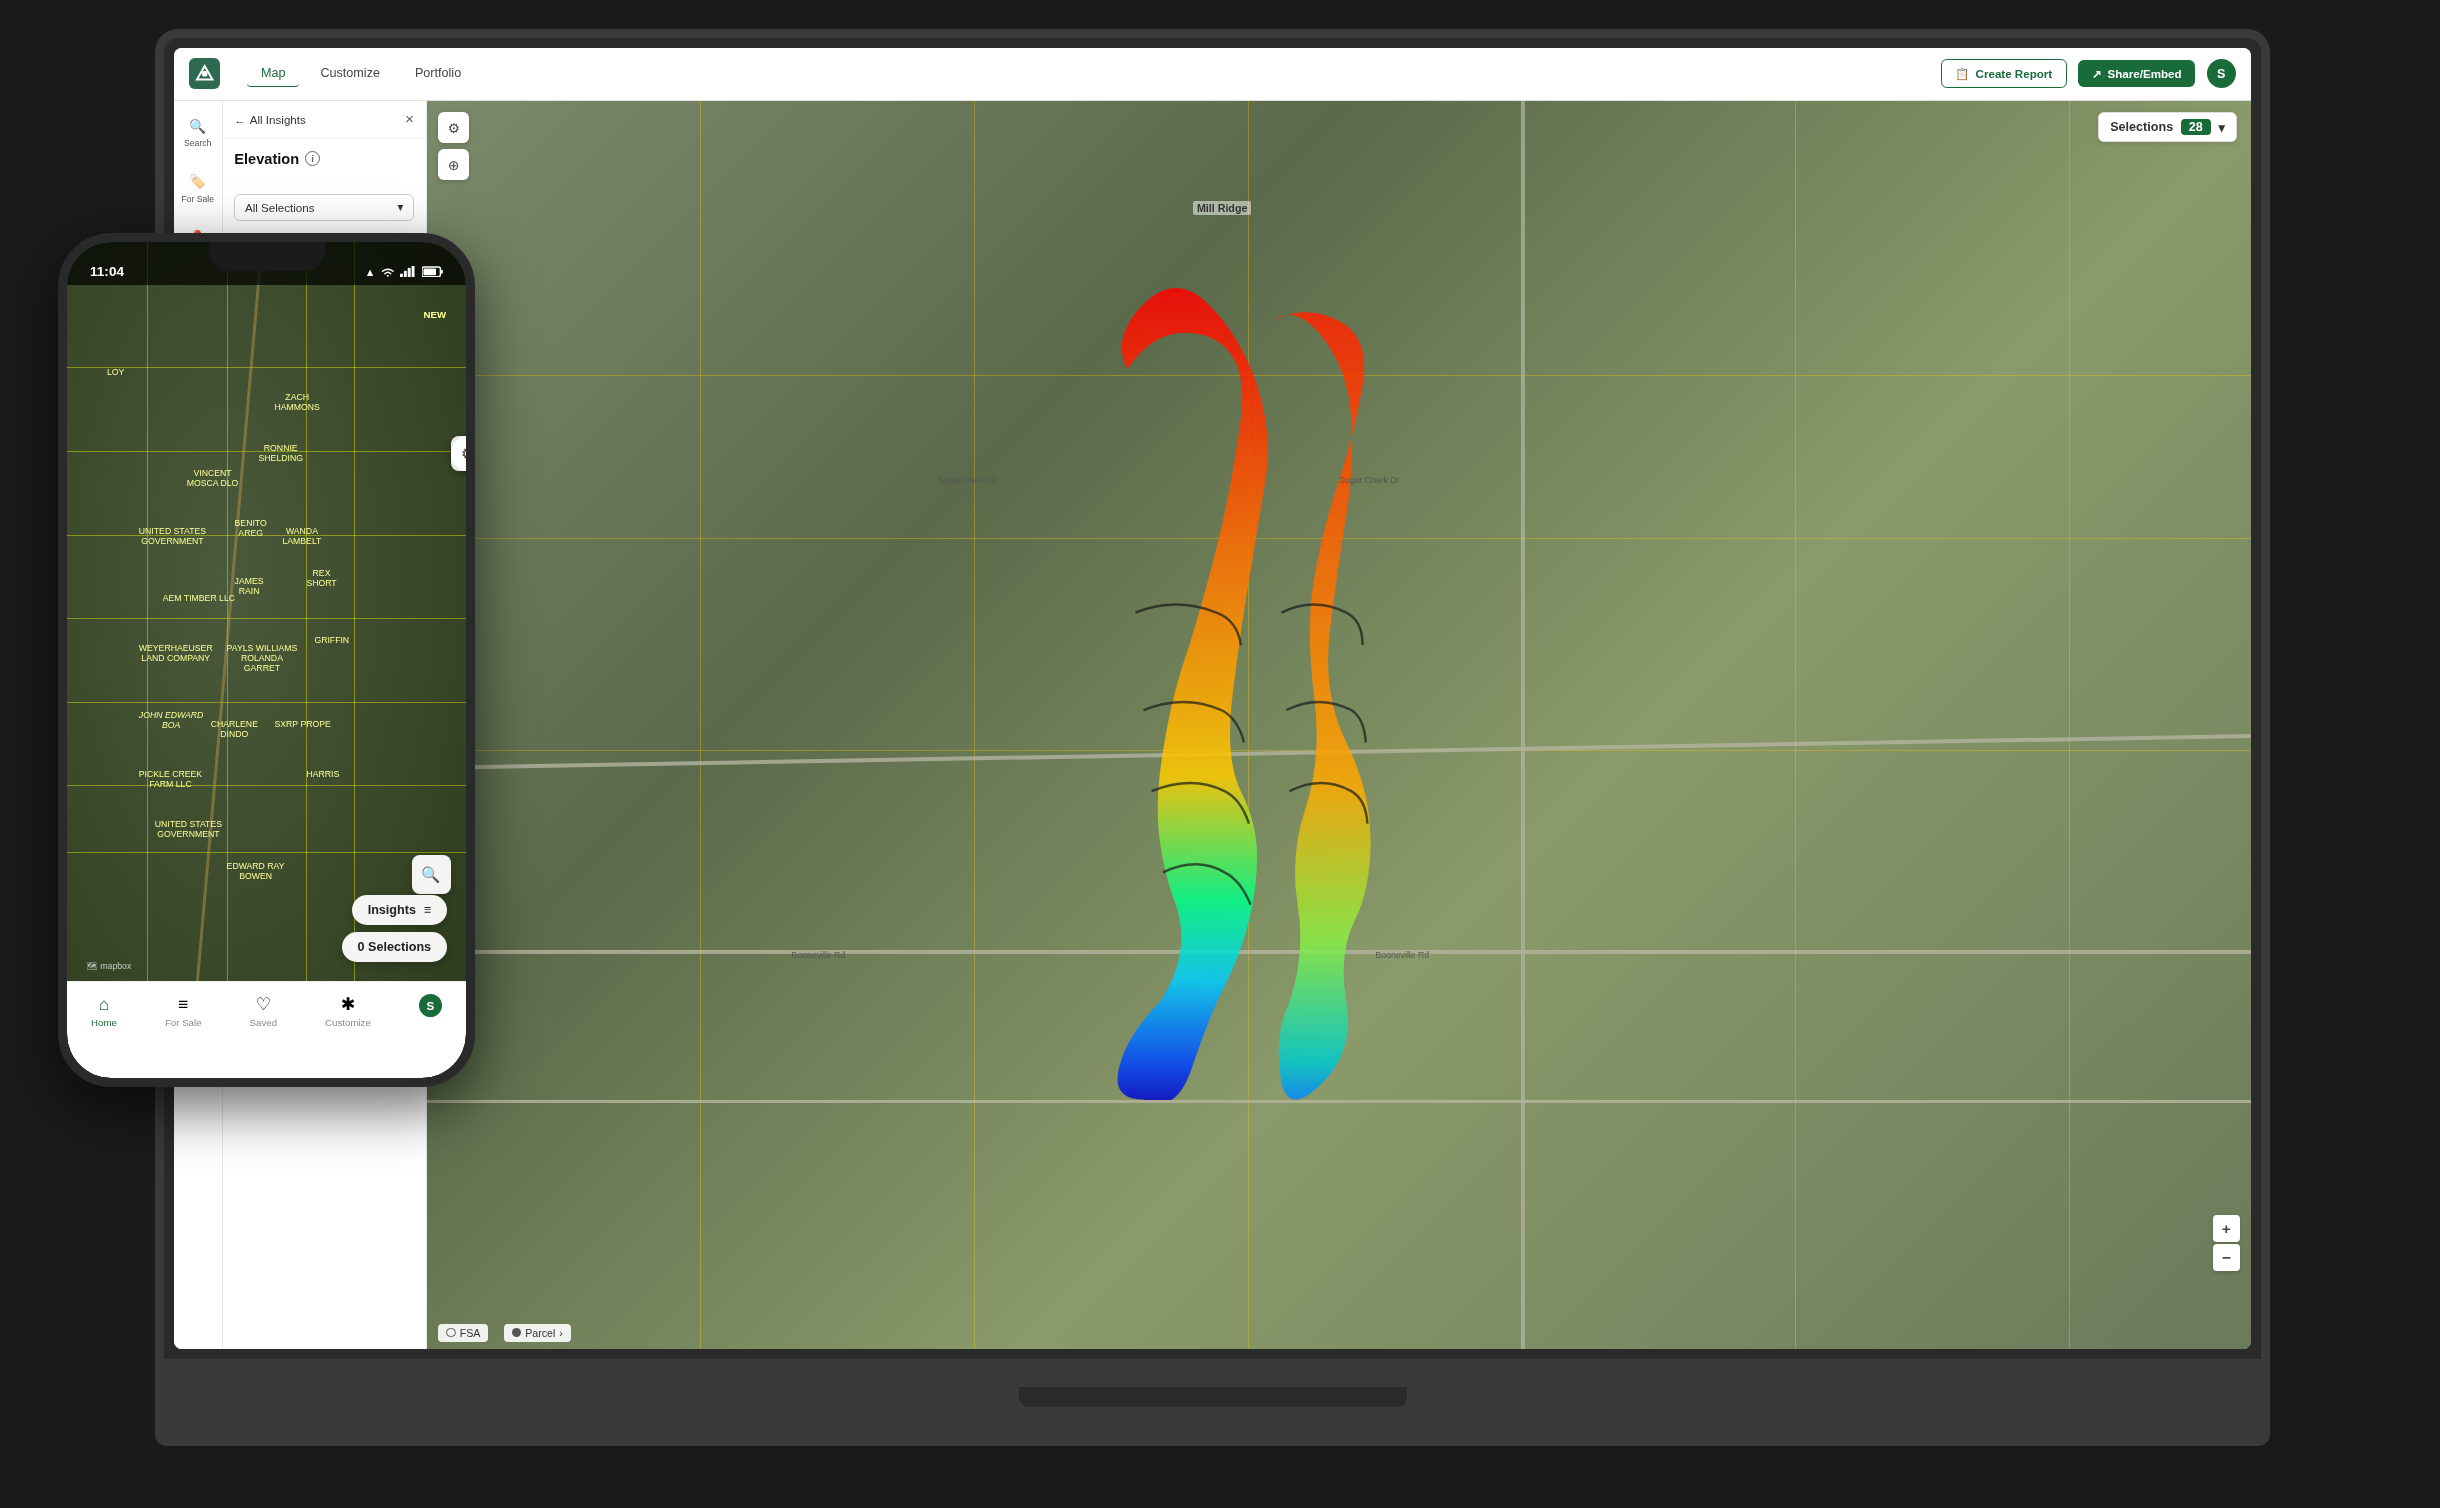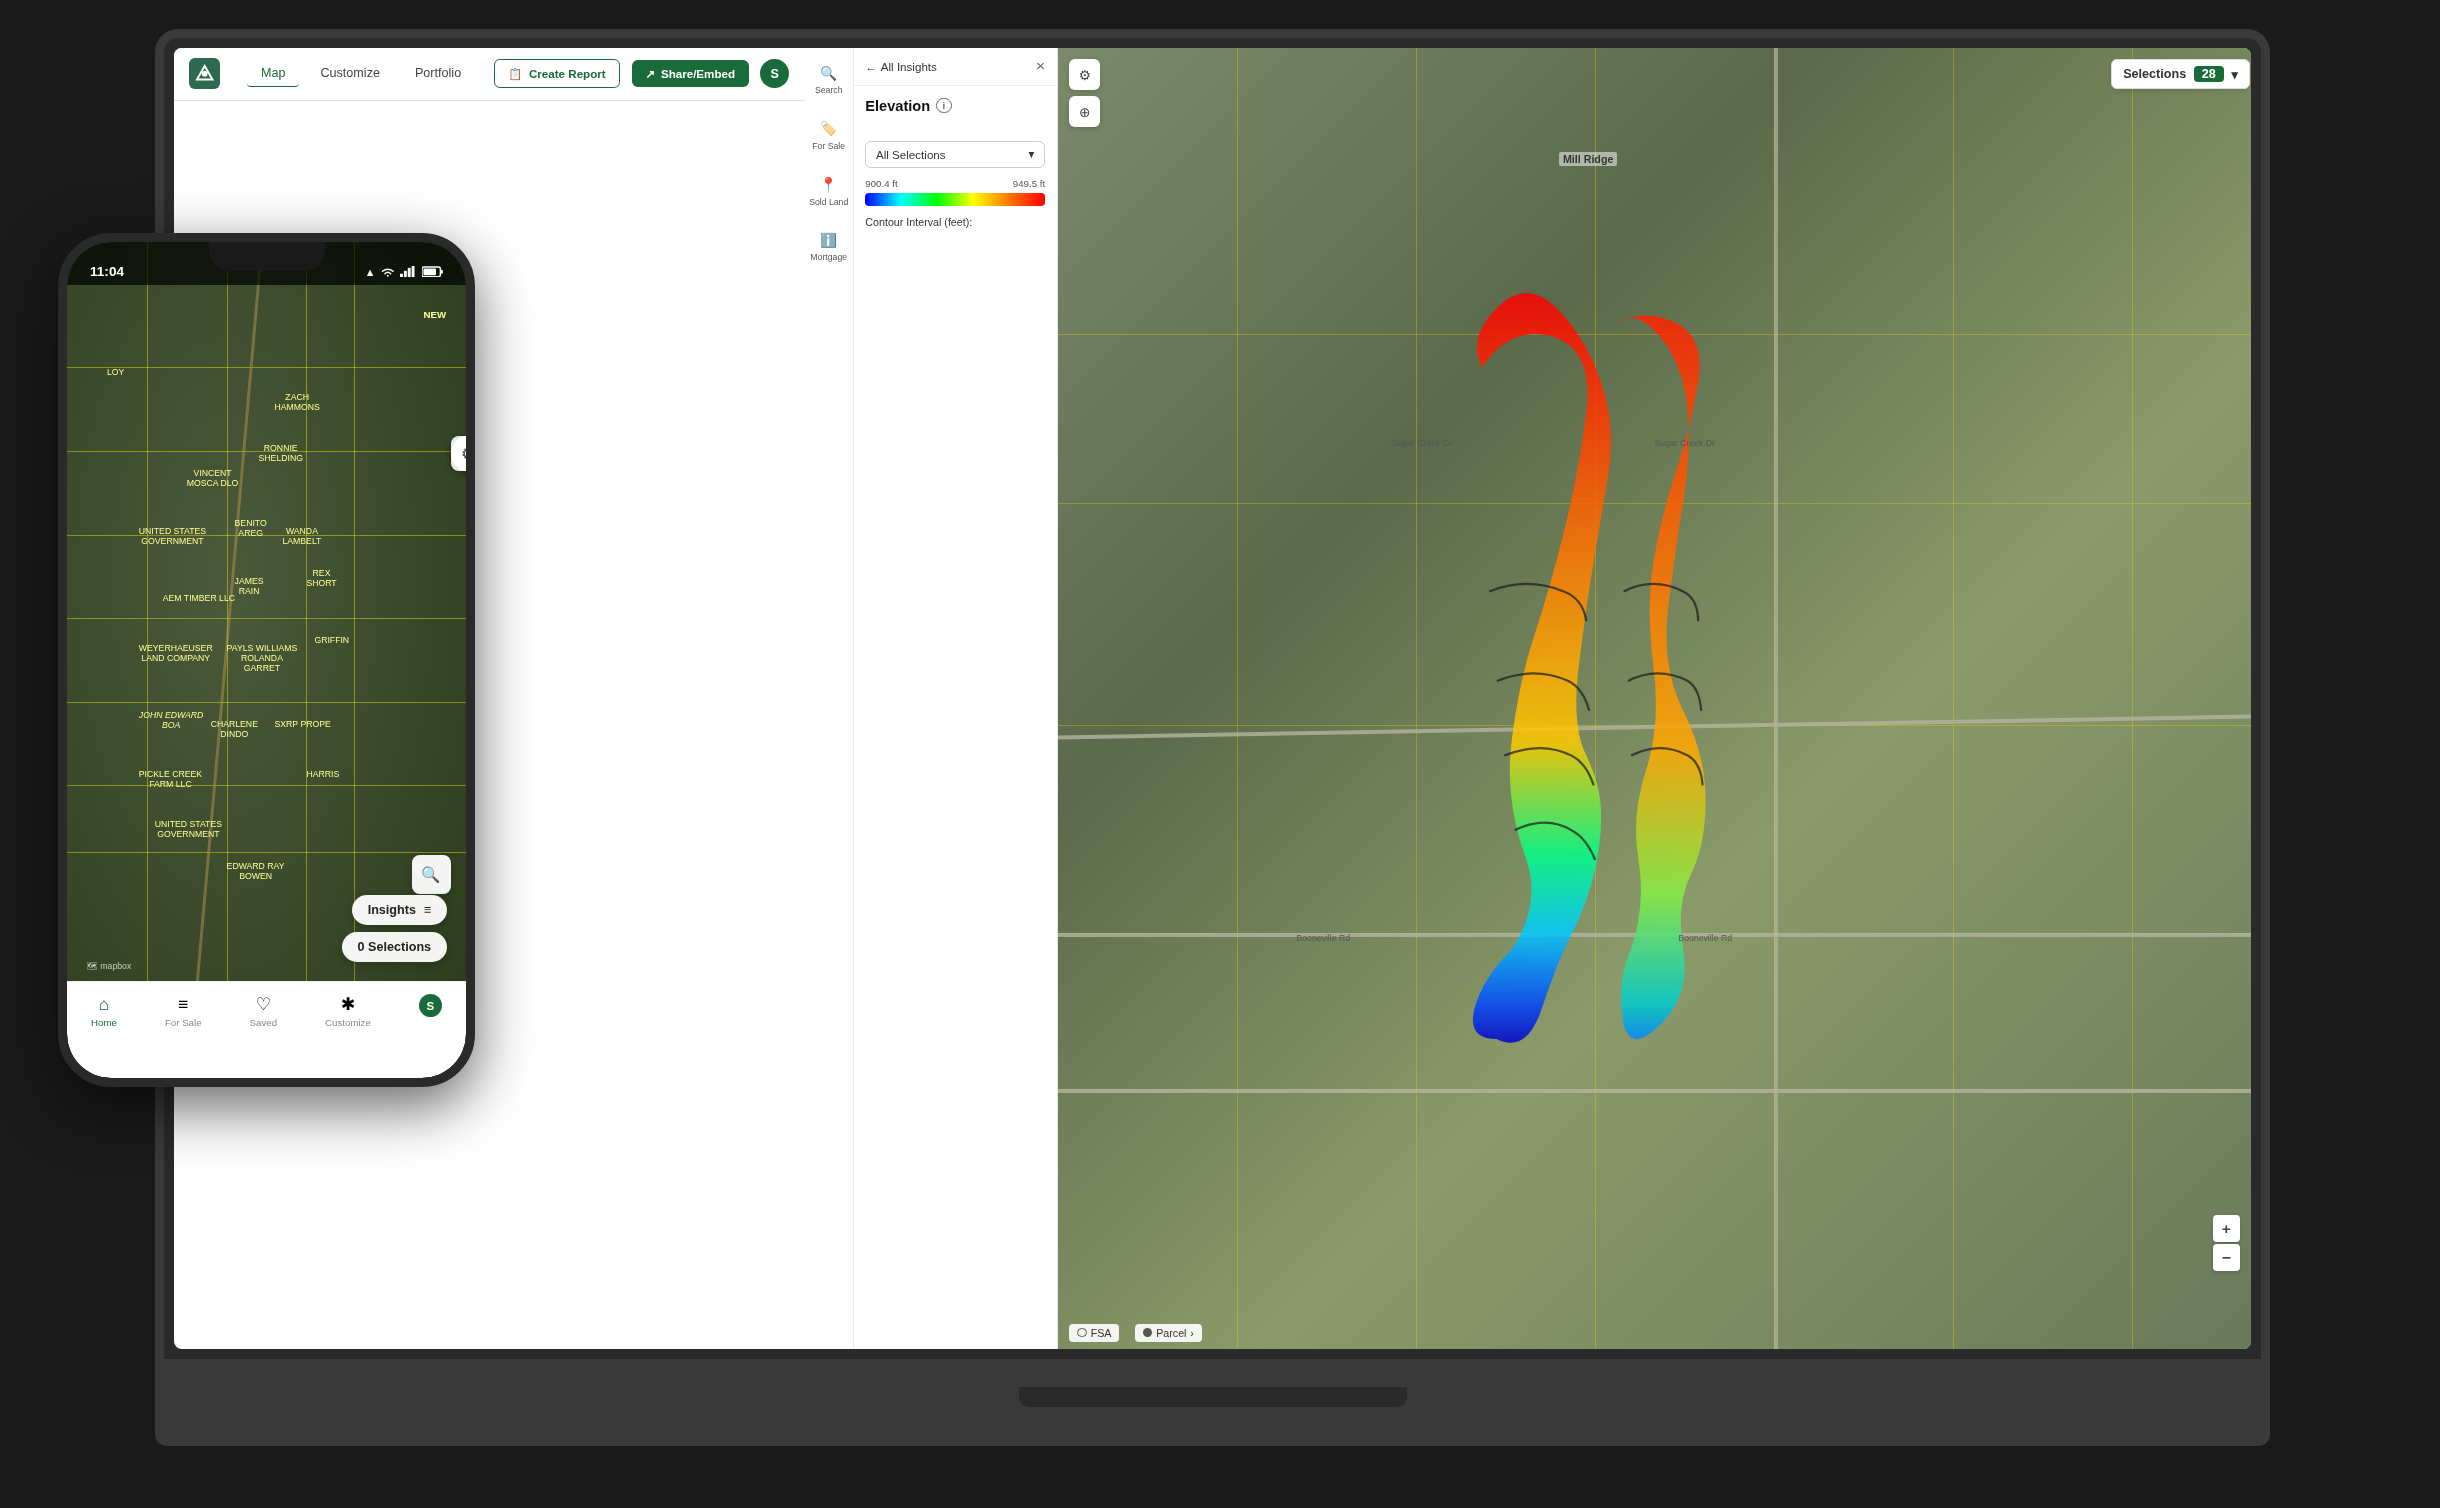--- a/index.html
+++ b/index.html
@@ -60,21 +60,21 @@
       transform: translateX(-50%);
       width: 388px;
       height: 19.4px;
       background: #2a2a2a;
       border-radius: 0 0 9.7px 9.7px;
     }
 
     
     .app-chrome {
       display: flex;
-      flex-direction: row;
+      flex-direction: column;
       height: 100%;
     }
     .top-bar {
       height: 53px;
       background: #fff;
       border-bottom: 1px solid #e0e0e0;
       display: flex;
       align-items: center;
       padding: 0 15.5px;
       gap: 19.4px;
@@ -295,21 +295,21 @@
       position: absolute;
       inset: 0;
       background: 
         linear-gradient(135deg, #7a8a6a 0%, #5a6a4a 30%, #8a9a6a 60%, #6a7a5a 100%);
     }
 
     
     .selections-bar {
       position: absolute;
       top: 11.6px;
-      right: 1px;
+      right: 14px;
       background: #fff;
       border: 1px solid #ddd;
       border-radius: 5.8px;
       display: flex;
       align-items: center;
       padding: 5.8px 11.6px;
       gap: 7.8px;
       font-size: 12.6px;
       font-weight: 600;
       color: #333;

